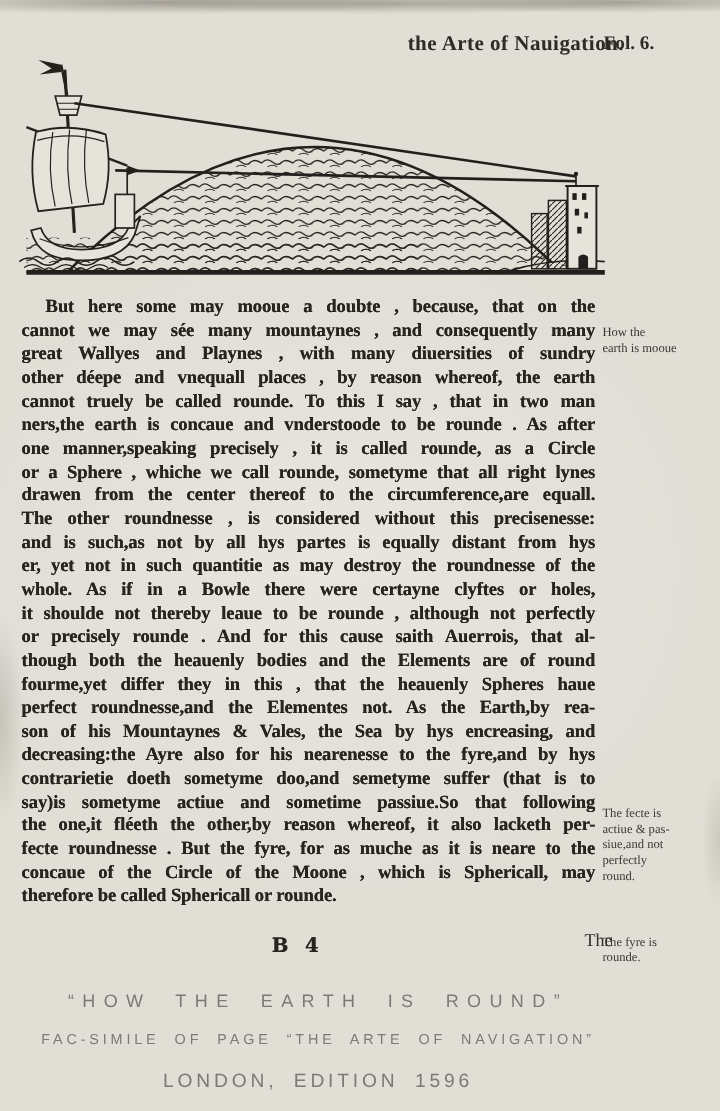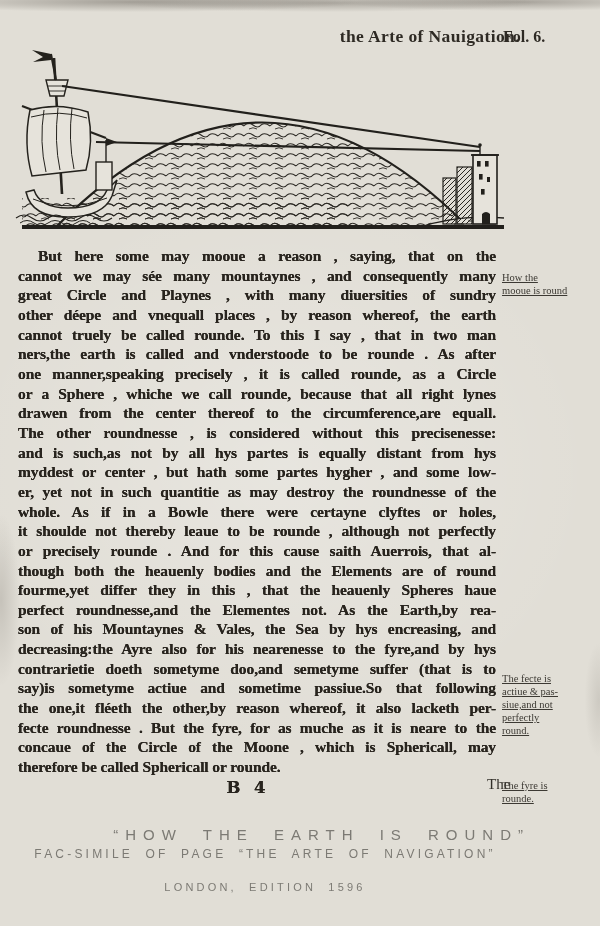--- a/index.html
+++ b/index.html
@@ -28,39 +28,39 @@
   .body-text .line{
     font:700 15.5px/19.65px "Liberation Serif", serif;
     letter-spacing:-.1px;white-space:nowrap;color:#28241e;
     text-align:justify;text-align-last:justify;
     text-shadow:0 0 .4px currentColor;
   }
   .body-text .line:first-child{text-indent:20px;}
   .body-text .line:last-child{text-align-last:left;}
   .margin-note{
     position:absolute;left:502px;width:95px;
-    font:400 10.5px/13px "Liberation Serif", serif;color:#3c3933;text-decoration:underline;
+    font:400 10.5px/13px "Liberation Serif", serif;color:#3c3933;
   }
   .note-1{top:271px;} .note-2{top:672px;} .note-3{top:755px;margin-top:24px;}
   .signature{
     position:absolute;left:18px;top:778px;width:460px;text-align:center;
     font:700 16.5px/20px "DejaVu Serif", serif;letter-spacing:4px;color:#28241e;
     text-shadow:0 0 .4px currentColor;
   }
   .catchword{
     position:absolute;left:487px;top:775px;
     font:400 15px/18px "Liberation Serif", serif;color:#33302a;
   }
   .caption{
     position:absolute;left:0;top:826px;width:530px;text-align:center;
     font-family:"Liberation Sans", sans-serif;color:#7c7a74;
   }
-  .caption .cap1{font-size:15px;letter-spacing:7px;word-spacing:9px;margin-bottom:4px;text-align:right;}
+  .caption .cap1{font-size:15px;letter-spacing:7px;word-spacing:9px;margin-bottom:16px;}
   .caption .cap2{font-size:12px;letter-spacing:3.2px;word-spacing:6px;margin-bottom:7px;}
-  .caption .cap3{font-size:11px;letter-spacing:3.2px;word-spacing:6px;margin-top:20px;}
+  .caption .cap3{font-size:16px;letter-spacing:3.2px;word-spacing:6px;margin-top:20px;}
 </style>
 </head>
 <body>
 
 <div class="page">
 
   <div class="running-title">the Arte of Nauigation.</div>
   <div class="folio">Fol. 6.</div>
 
   <svg class="woodcut" width="500" height="186" viewBox="0 0 500 186">
@@ -125,52 +125,51 @@
       <path d="M10 173 q7 -5 14 0 q7 5 14 0 q7 -5 14 0 q7 5 14 0 q7 -5 14 0" fill="none" stroke="#24221d" stroke-width="1"></path>
     </g>
 
     <g>
       <line x1="52" y1="36" x2="470" y2="97" stroke="#22201c" stroke-width="2.2"></line>
       <line x1="86" y1="92" x2="470" y2="101" stroke="#22201c" stroke-width="2.2"></line>
     </g>
   </svg>
 
   <div class="body-text">
-      <div class="line">But here some may mooue a reason , saying, that on the</div>
+      <div class="line">But here some may mooue a doubte , because, that on the</div>
       <div class="line">cannot we may sée many mountaynes , and consequently many</div>
-      <div class="line">great Circle and Playnes , with many diuersities of sundry</div>
+      <div class="line">great Wallyes and Playnes , with many diuersities of sundry</div>
       <div class="line">other déepe and vnequall places , by reason whereof, the earth</div>
       <div class="line">cannot truely be called rounde. To this I say , that in two man</div>
-      <div class="line">ners,the earth is called and vnderstoode to be rounde . As after</div>
+      <div class="line">ners,the earth is concaue and vnderstoode to be rounde . As after</div>
       <div class="line">one manner,speaking precisely , it is called rounde, as a Circle</div>
-      <div class="line">or a Sphere , whiche we call rounde, because that all right lynes</div>
+      <div class="line">or a Sphere , whiche we call rounde, sometyme that all right lynes</div>
       <div class="line">drawen from the center thereof to the circumference,are equall.</div>
       <div class="line">The other roundnesse , is considered without this precisenesse:</div>
       <div class="line">and is such,as not by all hys partes is equally distant from hys</div>
-      <div class="line">myddest or center , but hath some partes hygher , and some low-</div>
       <div class="line">er, yet not in such quantitie as may destroy the roundnesse of the</div>
       <div class="line">whole.  As if in a Bowle there were certayne clyftes or holes,</div>
       <div class="line">it shoulde not thereby leaue to be rounde , although not perfectly</div>
       <div class="line">or precisely rounde .  And for this cause saith Auerrois, that al-</div>
       <div class="line">though both the heauenly bodies and the Elements are of round</div>
       <div class="line">fourme,yet differ they in this , that the heauenly Spheres haue</div>
       <div class="line">perfect roundnesse,and the Elementes not. As the Earth,by rea-</div>
       <div class="line">son of his Mountaynes &amp; Vales, the Sea by hys encreasing, and</div>
       <div class="line">decreasing:the Ayre also for his nearenesse to the fyre,and by hys</div>
       <div class="line">contrarietie doeth sometyme doo,and semetyme suffer (that is to</div>
       <div class="line">say)is sometyme actiue and sometime passiue.So that following</div>
       <div class="line">the one,it fléeth the other,by reason whereof, it also lacketh per-</div>
       <div class="line">fecte roundnesse .  But the fyre, for as muche as it is neare to the</div>
       <div class="line">concaue of the Circle of the Moone , which is Sphericall, may</div>
       <div class="line">therefore be called Sphericall or rounde.</div>
     </div>
 
   <aside class="margin-note note-1">
       <div>How the</div>
-      <div>mooue is round</div>
+      <div>earth is mooue</div>
     </aside>
   <aside class="margin-note note-2">
       <div>The fecte is</div>
       <div>actiue &amp; pas-</div>
       <div>siue,and not</div>
       <div>perfectly</div>
       <div>round.</div>
     </aside>
   <aside class="margin-note note-3">
       <div>The fyre is</div>

